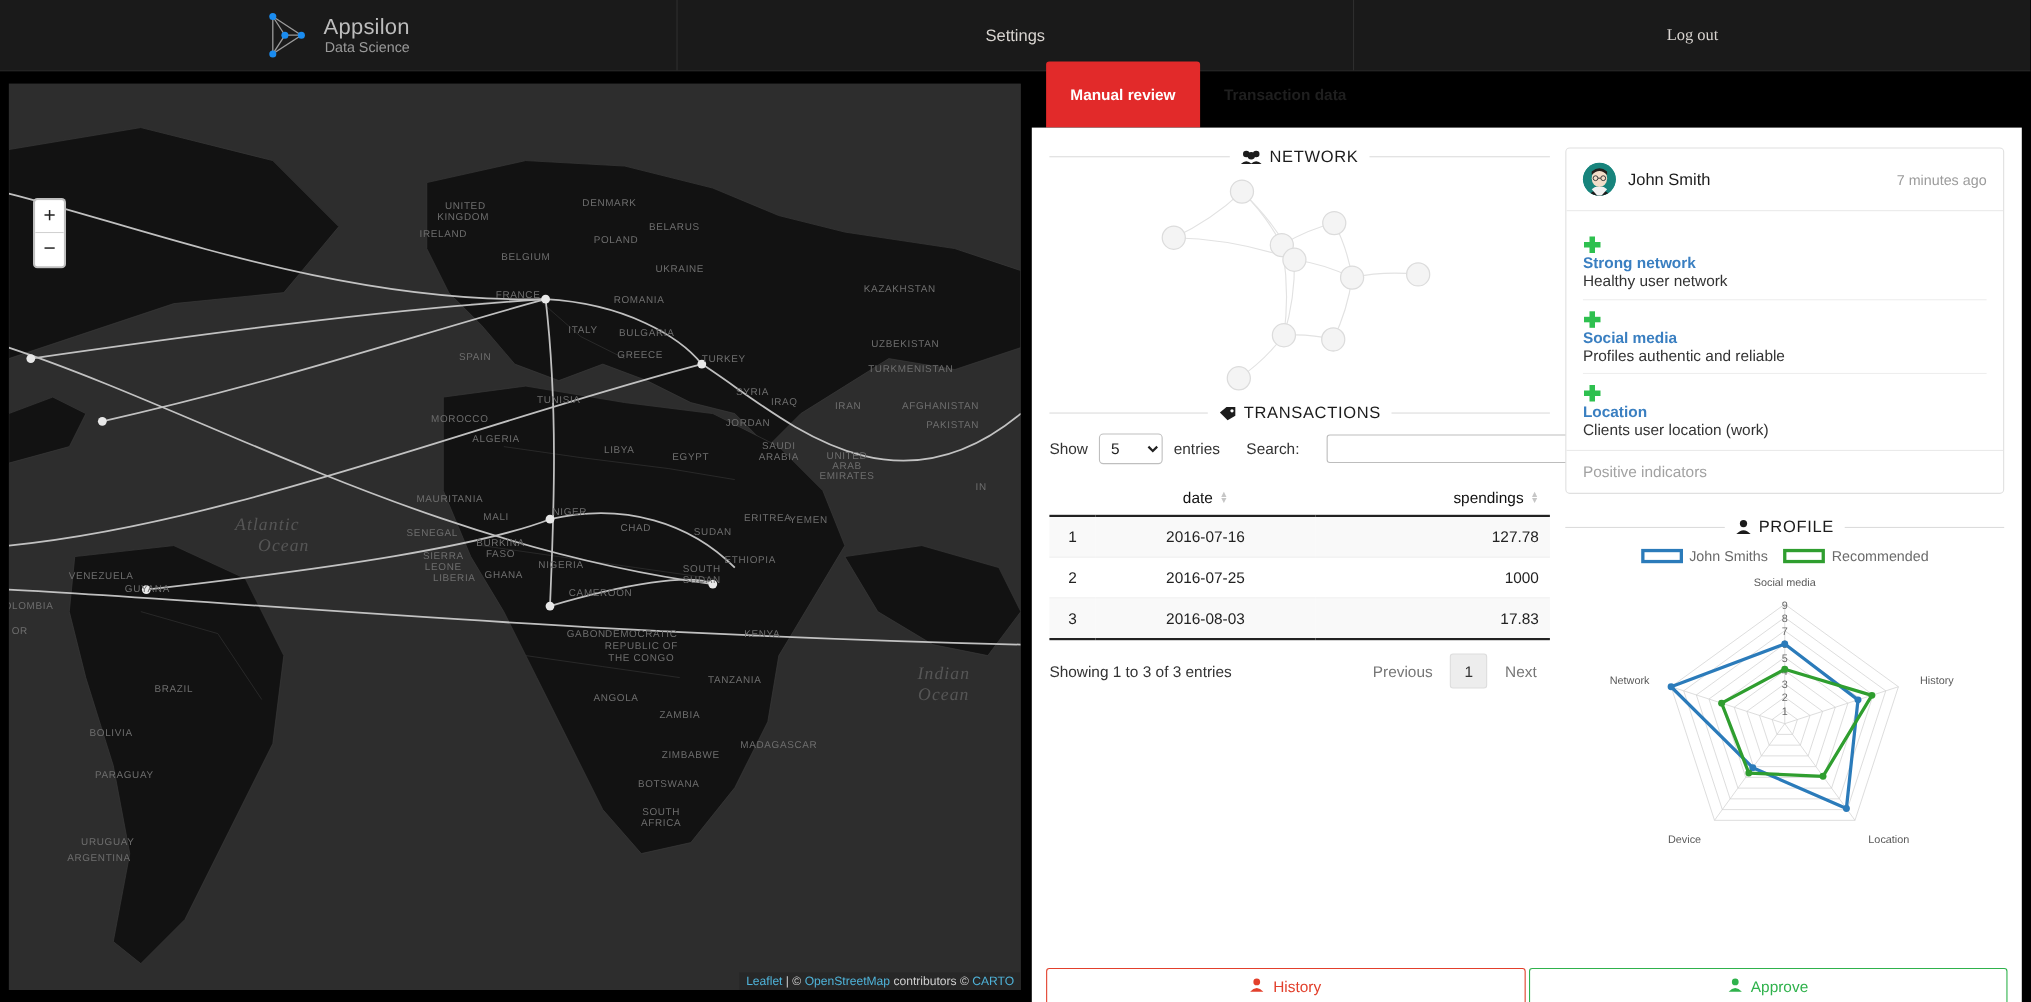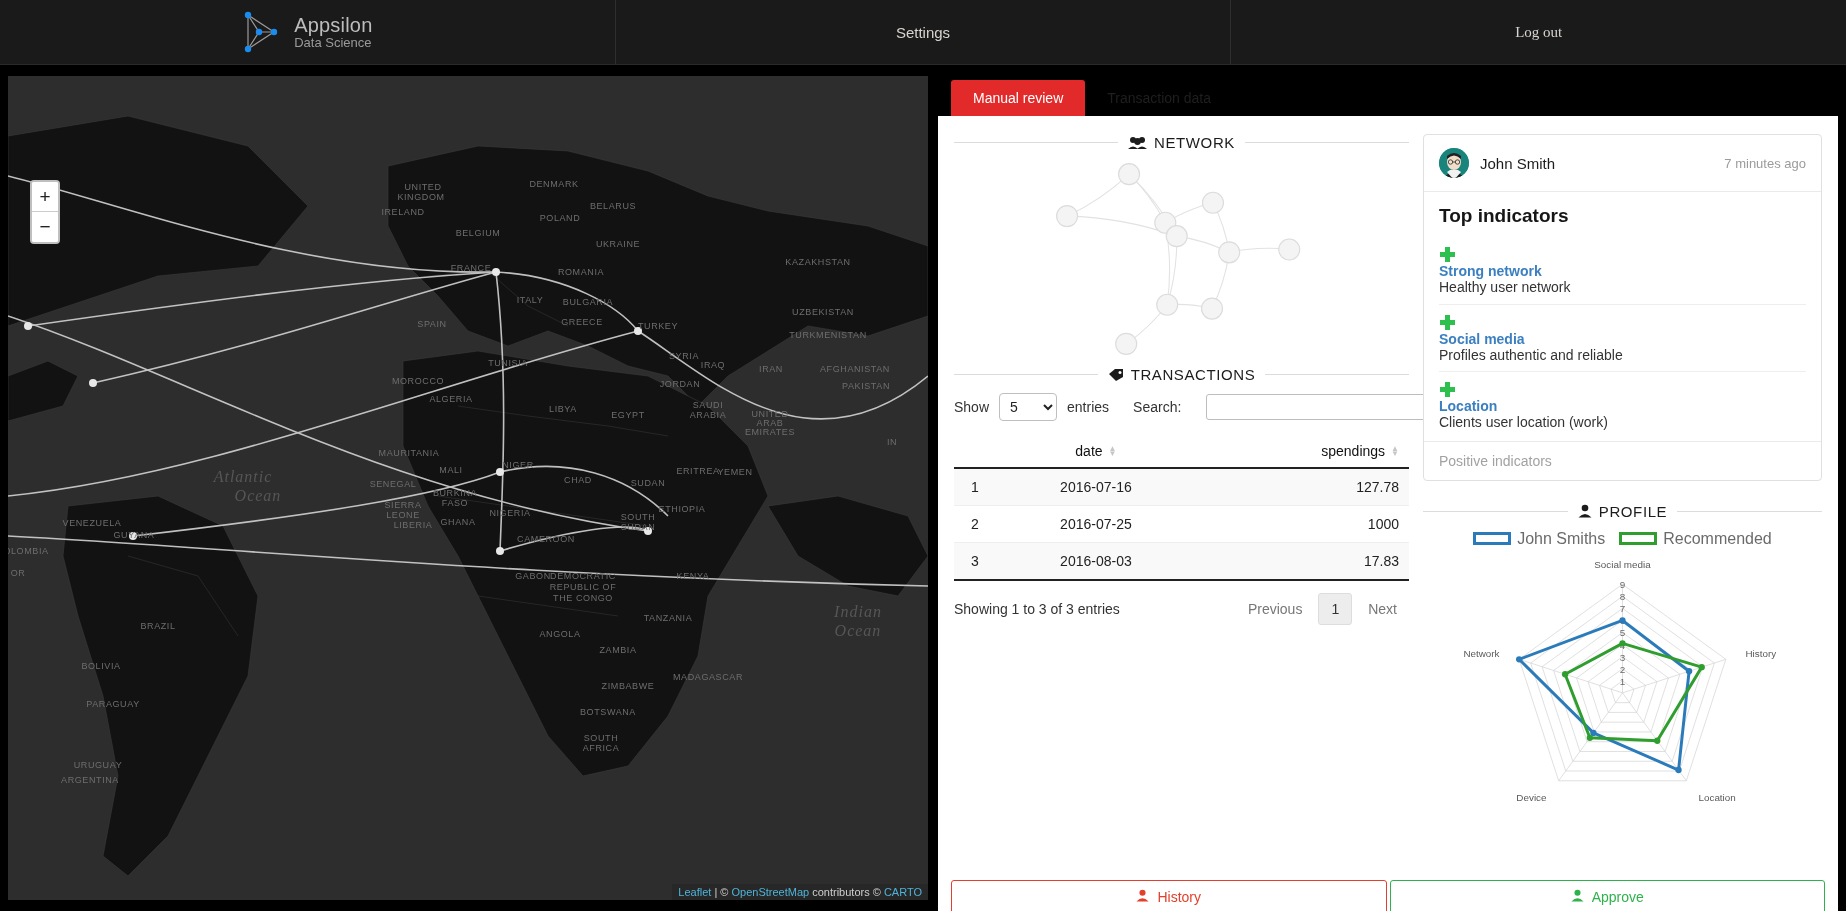--- a/index.html
+++ b/index.html
@@ -20,21 +20,21 @@
     flex: 1 1 0;
     display: flex; align-items: center; justify-content: center;
     color: #d8d4d0;
     font-size: 15px;
     border-right: 1px solid #2e2e2e;
     cursor: pointer;
   }
   .nav-cell:last-child { border-right: none; font-family: Liberation Serif, serif; }
   .brand { gap: 12px; }
   .brand-logo { width: 40px; height: 42px; }
-  .brand-text { display: flex; flex-direction: column; line-height: 1.1; }
+  .brand-text { display: flex; flex-direction: column; line-height: 1.1; align-items: flex-end; }
   .brand-name { font-size: 20px; color: #bdbdbd; font-weight: 400; letter-spacing: .2px; }
   .brand-sub { font-size: 13px; color: #9a9a9a; }
 
   
   .stage { position: relative; width: 1846px; height: 846px; background: #000; }
 
   
   .map-wrap {
     position: absolute; left: 8px; top: 11px;
     width: 920px; height: 824px;
@@ -69,22 +69,23 @@
   }
   .attrib a { color: #4fb3d9; text-decoration: none; }
 
   
   .panel {
     position: absolute; left: 938px; top: 11px;
     width: 900px; height: 864px;
   }
   .tabs { display: flex; align-items: flex-end; height: 40px; padding-left: 13px; }
   .tab {
-    padding: 10px 22px; font-size: 14px; cursor: pointer;
+    padding: 22px 22px; font-size: 14px; cursor: pointer;
     border-radius: 3px 3px 0 0;
+    font-weight: bold;
   }
   .tab.active { background: #e22a2a; color: #fff; }
   .tab.inactive { color: #1f1f1f; background: transparent; }
   .card {
     background: #fff; height: 812px; width: 900px;
     position: relative; overflow: hidden;
   }
   .card-inner { display: flex; padding: 18px 16px 0 16px; gap: 14px; }
   .col-left { width: 455px; }
   .col-right { width: 404px; }
@@ -149,21 +150,21 @@
   .plus::before, .plus::after { content: ""; position: absolute; background: #2ec04f; }
   .plus::before { left: 5px; top: 0; width: 5px; height: 15px; }
   .plus::after { top: 5px; left: 0; height: 5px; width: 15px; }
   .minus { width: 15px; height: 5px; background: #e8402a; }
   .ind-k { color: #3a7fc1; font-size: 14px; font-weight: bold; }
   .ind-v { color: #333; font-size: 14px; line-height: 1.25; }
   .ind-foot { padding: 11px 15px; border-top: 1px solid #eaeaea; color: #a2a2a2; font-size: 14px; }
 
   
   .profile-sect { margin-top: 22px; }
-  .legend { display: flex; align-items: center; justify-content: center; gap: 14px; margin-top: 10px; font-size: 16px; color: #6b6b6b; }
+  .legend { display: flex; align-items: center; justify-content: center; gap: 14px; margin-top: 10px; font-size: 13px; color: #6b6b6b; }
   .legend-item { display: flex; align-items: center; gap: 6px; }
   .swatch { width: 38px; height: 13px; border: 3px solid #2b7bba; background: #fff; }
   .swatch.green { border-color: #2f9e2f; }
   .radar { width: 100%; height: 270px; display: block; }
   .radar text { font-family: "Liberation Sans", sans-serif; fill: #5a5a5a; font-size: 10px; }
   .radar .tick { fill: #6a6a6a; font-size: 10px; }
 
   
   .actions { position: absolute; left: 13px; right: 13px; bottom: 14px; display: flex; gap: 3px; }
   .btn {
@@ -499,21 +500,20 @@
                   <path d="M8 11 q7 -7 14 0 l0 -3 q-7 -6 -14 0 z" fill="#24201d"></path>
                   <circle cx="11.5" cy="14" r="2.2" fill="none" stroke="#3a3a3a" stroke-width="0.9"></circle>
                   <circle cx="18.5" cy="14" r="2.2" fill="none" stroke="#3a3a3a" stroke-width="0.9"></circle>
                   <path d="M13.7 14 h2.6" stroke="#3a3a3a" stroke-width="0.9"></path>
                 </svg>
               </span>
               <span class="ind-name">John Smith</span>
               <span class="ind-time">7 minutes ago</span>
             </div>
             <div class="ind-body">
-              <div class="ind-title">Top indicators</div>
               <div id="ind-list">
                   <div class="ind-row">
                     <div class="sign">
                       <span class="plus"></span>
                     </div>
                     <div>
                       <div class="ind-k">Strong network</div>
                       <div class="ind-v">Healthy user network</div>
                     </div>
                   </div>

